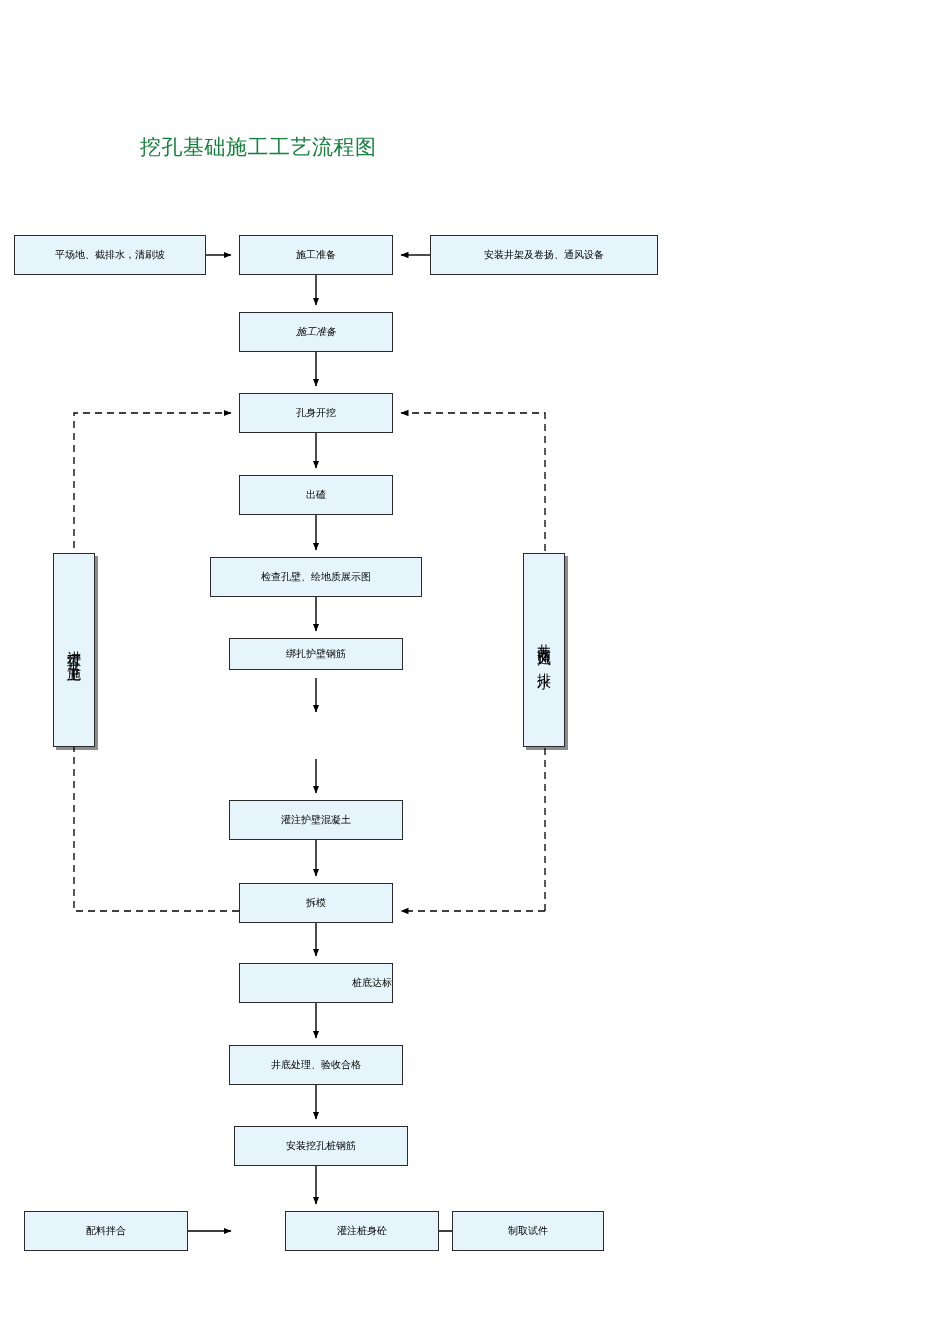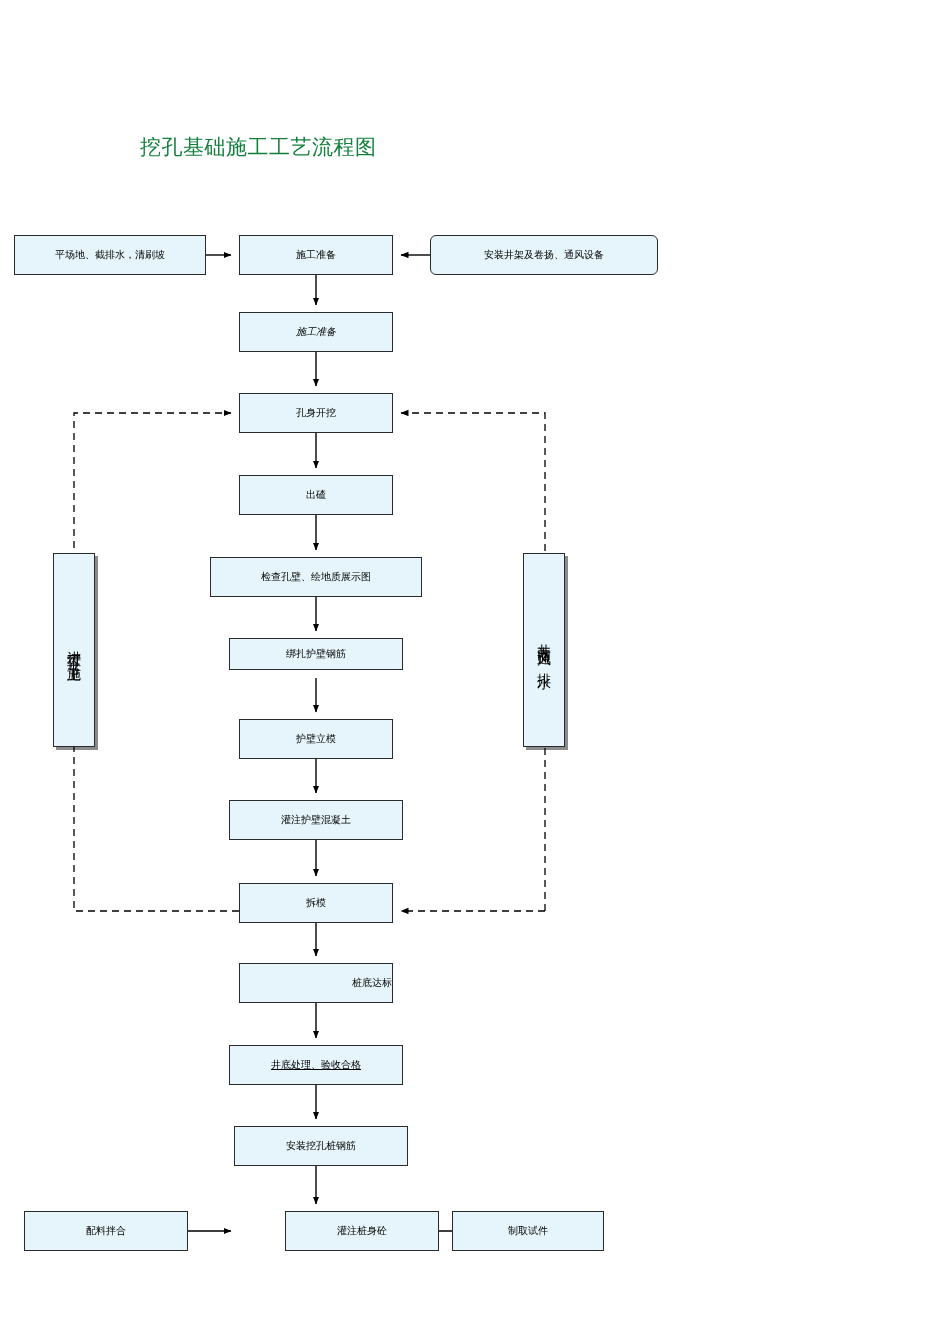--- a/index.html
+++ b/index.html
@@ -100,51 +100,48 @@
     <polyline points="545,911 545,413 401,413" fill="none" stroke="#000" stroke-width="1.3" stroke-dasharray="7,5" marker-end="url(#arrow)"></polyline>
     <line x1="545" y1="911" x2="401" y2="911" stroke="#000" stroke-width="1.3" stroke-dasharray="7,5" marker-end="url(#arrow)"></line>
   </svg>
 
   <div class="node" style="left:14px;  top:235px;  width:192px; height:40px;">
       <span>平场地、截排水，清刷坡</span>
     </div>
   <div class="node" style="left:239px; top:235px;  width:154px; height:40px;">
       <span>施工准备</span>
     </div>
-  <div class="node" style="left:430px; top:235px;  width:228px; height:40px;border-radius:6px;">
+  <div class="node" style="left:430px; top:235px;  width:228px; height:40px;">
       <span>安装井架及卷扬、通风设备</span>
     </div>
   <div class="node" style="left:239px; top:312px;  width:154px; height:40px;font-style:italic;">
       <span>施工准备</span>
     </div>
   <div class="node" style="left:239px; top:475px;  width:154px; height:40px;">
       <span>出碴</span>
     </div>
   <div class="node" style="left:239px; top:393px;  width:154px; height:40px;">
       <span>孔身开挖</span>
     </div>
   <div class="node" style="left:210px; top:557px;  width:212px; height:40px;">
       <span>检查孔壁、绘地质展示图</span>
     </div>
   <div class="node" style="left:229px; top:638px;  width:174px; height:32px;">
       <span>绑扎护壁钢筋</span>
     </div>
-  <div class="node" style="left:239px; top:719px;  width:154px; height:40px;">
-      <span>护壁立模</span>
-    </div>
   <div class="node" style="left:239px; top:883px;  width:154px; height:40px;">
       <span>拆模</span>
     </div>
   <div class="node" style="left:229px; top:800px;  width:174px; height:40px;">
       <span>灌注护壁混凝土</span>
     </div>
   <div class="node" style="left:239px; top:963px;  width:154px; height:40px;justify-content:flex-end;">
       <span>桩底达标</span>
     </div>
-  <div class="node" style="left:229px; top:1045px; width:174px; height:40px;text-decoration:underline;">
+  <div class="node" style="left:229px; top:1045px; width:174px; height:40px;">
       <span>井底处理、验收合格</span>
     </div>
   <div class="node" style="left:234px; top:1126px; width:174px; height:40px;">
       <span>安装挖孔桩钢筋</span>
     </div>
   <div class="node" style="left:239px; top:1211px; width:154px; height:40px;margin-left:46px;">
       <span>灌注桩身砼</span>
     </div>
   <div class="node" style="left:452px; top:1211px; width:152px; height:40px;">
       <span>制取试件</span>

